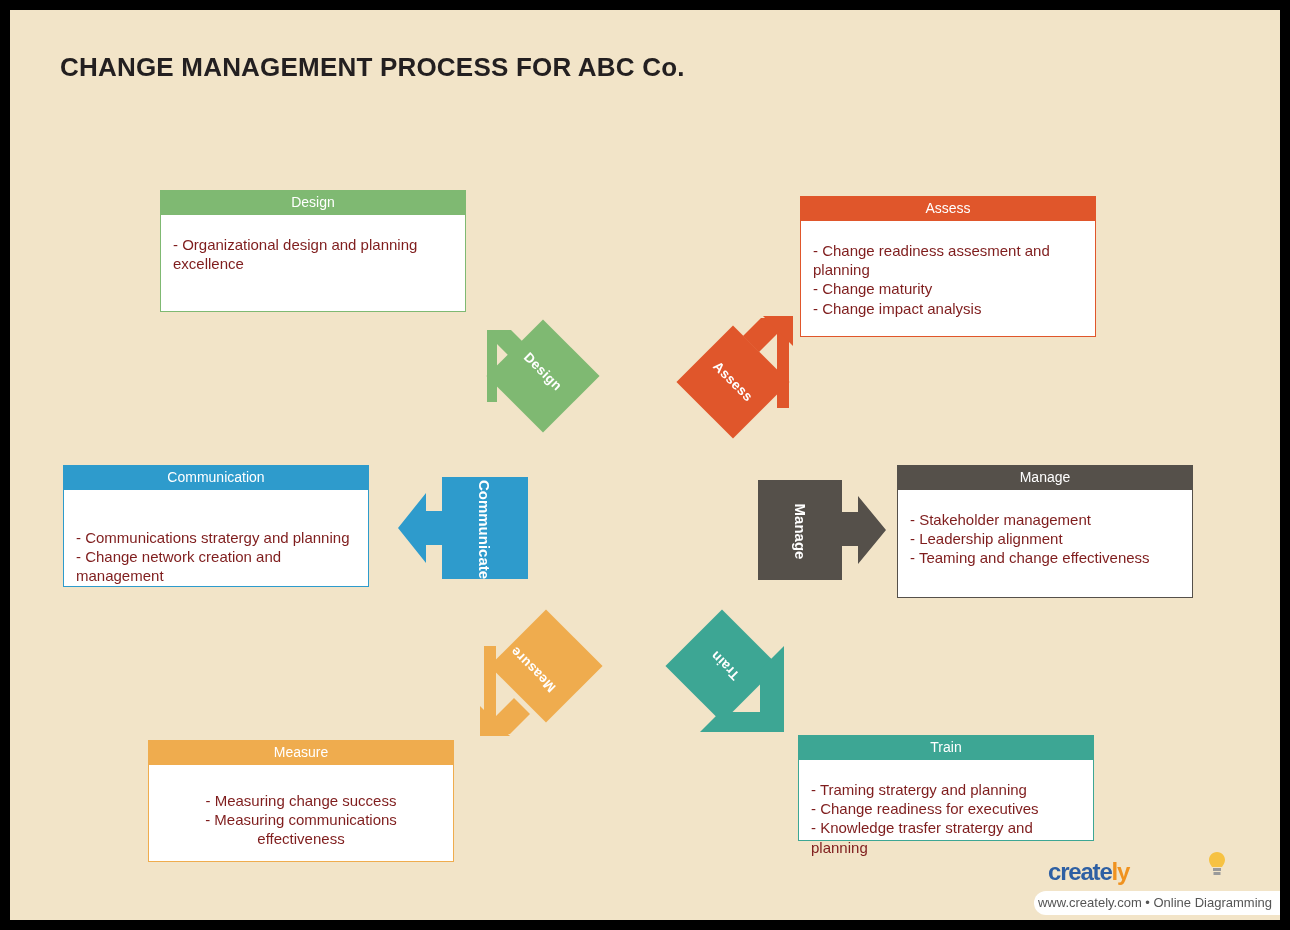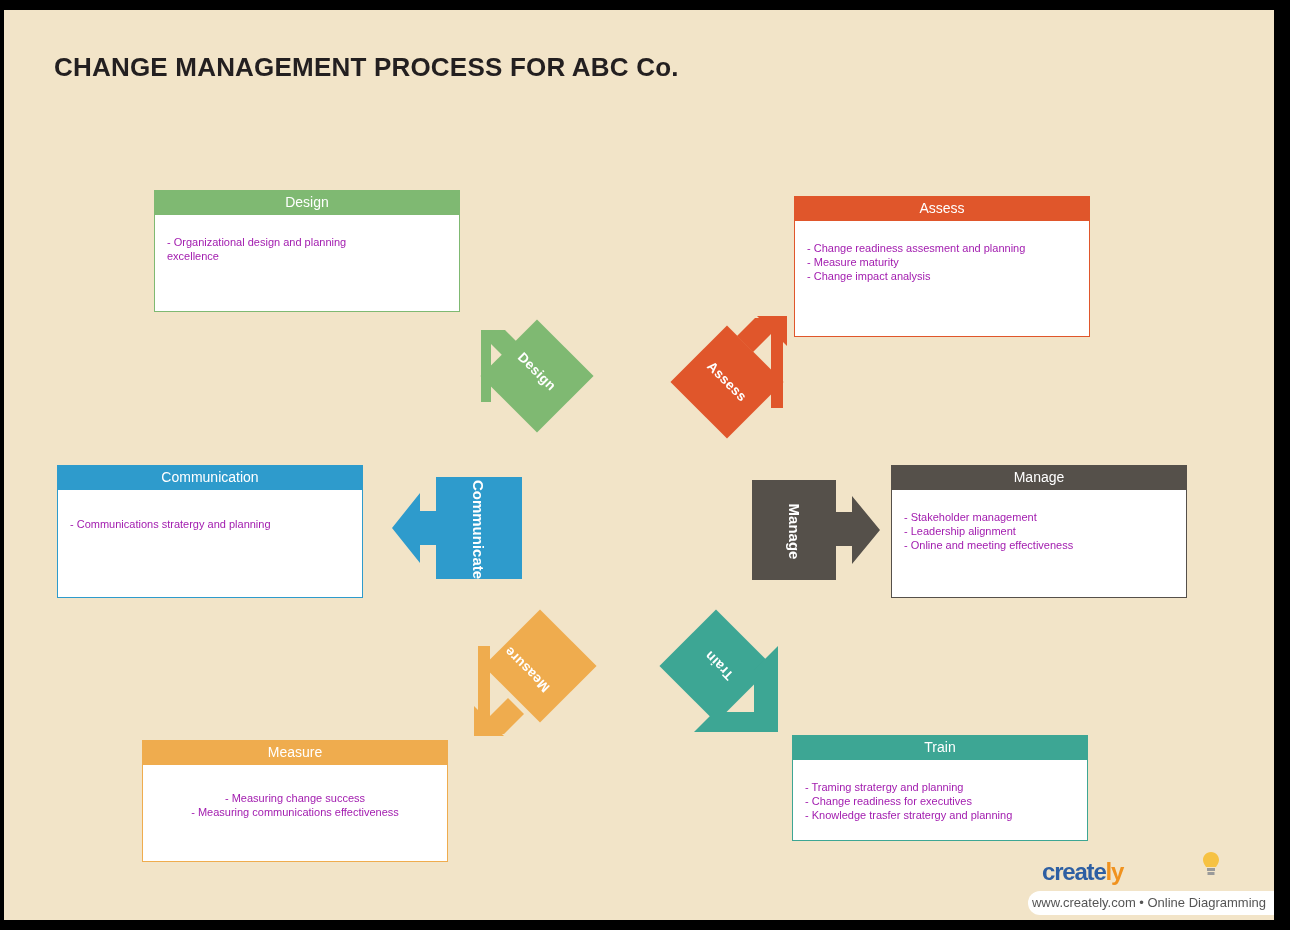--- a/index.html
+++ b/index.html
@@ -12,21 +12,21 @@
   }
   #canvas {
     position: relative;
     width: 1290px;
     height: 930px;
     background: #000000;
     overflow: hidden;
   }
   #board {
     position: absolute;
-    left: 4px;
+    left: 10px;
     top: 10px;
     width: 1270px;
     height: 910px;
     background: #F2E4C8;
     overflow: hidden;
   }
   #page-title {
     position: absolute;
     left: 50px;
     top: 42px;
@@ -51,22 +51,22 @@
     box-sizing: border-box;
   }
   .card-body {
     background: #ffffff;
     box-sizing: border-box;
     border-width: 0 1px 1px 1px;
     border-style: solid;
     padding: 20px 12px 10px 12px;
   }
   .card-line {
-    font-size: 11px;
-    color: #a21caf;
+    font-size: 15px;
+    color: #7f1d1d;
     line-height: 1.28;
     white-space: pre-wrap;
   }
 
   
   .diag-arrow {
     position: absolute;
   }
   .diag-arrow svg { display: block; }
   .diag-label {
@@ -156,42 +156,43 @@
         <div class="card-line">excellence</div>
       </div>
     </div>
 
     <div class="card" style="left:790px; top:186px; width:296px;">
       <div class="card-header" style="background:#E0562B;">
         <span>Assess</span>
       </div>
       <div class="card-body" style="border-color:#E0562B; height:116px;">
         <div class="card-line">- Change readiness assesment and planning</div>
-        <div class="card-line">- Measure maturity</div>
+        <div class="card-line">- Change maturity</div>
         <div class="card-line">- Change impact analysis</div>
       </div>
     </div>
 
     <div class="card" style="left:53px; top:455px; width:306px;">
       <div class="card-header" style="background:#2E9BCC;">
         <span>Communication</span>
       </div>
-      <div class="card-body" style="border-color:#2E9BCC; height:108px; padding-top:27px;">
+      <div class="card-body" style="border-color:#2E9BCC; height:97px; padding-top:38px;">
         <div class="card-line">- Communications stratergy and planning</div>
+        <div class="card-line">- Change network creation and management</div>
       </div>
     </div>
 
     <div class="card" style="left:887px; top:455px; width:296px;">
       <div class="card-header" style="background:#55504A;">
         <span>Manage</span>
       </div>
       <div class="card-body" style="border-color:#55504A; height:108px;">
         <div class="card-line">- Stakeholder management</div>
         <div class="card-line">- Leadership alignment</div>
-        <div class="card-line">- Online and meeting effectiveness</div>
+        <div class="card-line">- Teaming and change effectiveness</div>
       </div>
     </div>
 
     <div class="card" style="left:138px; top:730px; width:306px;">
       <div class="card-header" style="background:#EFAC4E;">
         <span>Measure</span>
       </div>
       <div class="card-body" style="border-color:#EFAC4E; height:97px; padding-top:26px;text-align:center;">
         <div class="card-line">- Measuring change success</div>
         <div class="card-line">- Measuring communications effectiveness</div>

